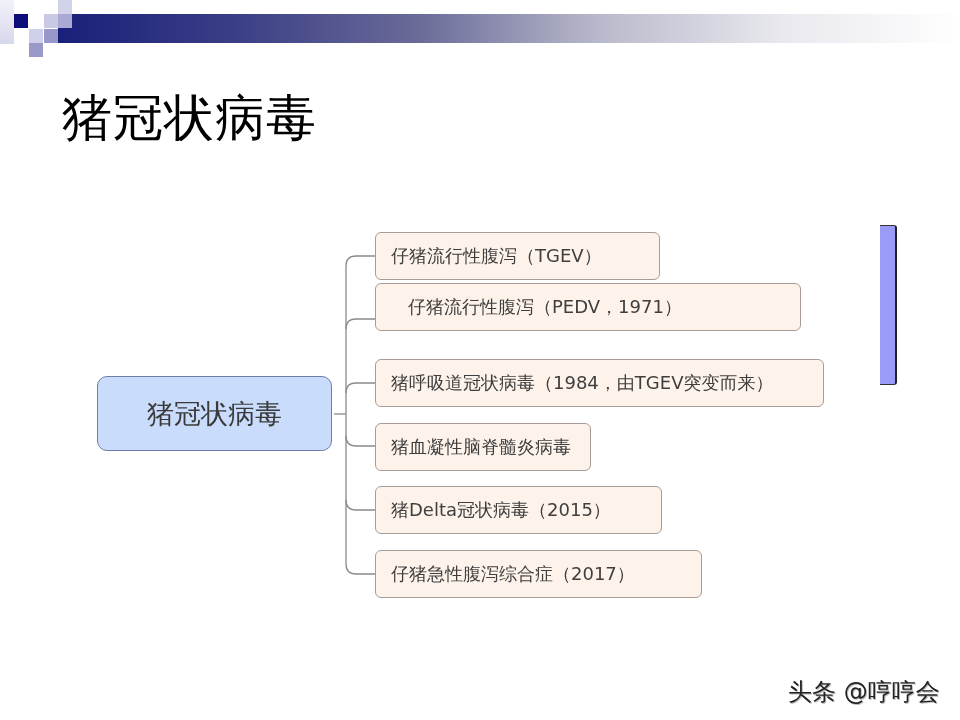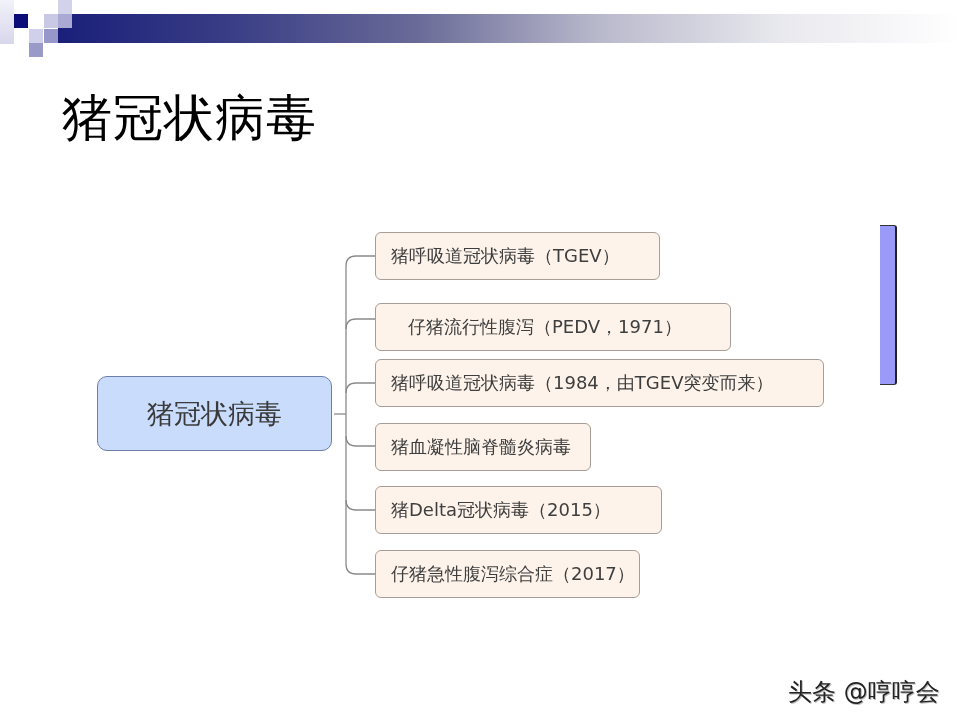--- a/index.html
+++ b/index.html
@@ -86,33 +86,33 @@
     <path d="M346 436 Q346 446 356 446 H375"></path>
     <path d="M346 500 Q346 510 356 510 H375"></path>
   </g>
 </svg>
 
 <div class="root-node">
   <span>猪冠状病毒</span>
 </div>
 
 <div class="child-node" style="top:232px;width:285px;">
-  <span>猪呼吸道冠状病毒（TGEV）</span>
+  <span>仔猪流行性腹泻（TGEV）</span>
 </div>
-<div class="child-node" style="top:303px;width:356px;padding-left:32px;">
+<div class="child-node" style="top:283px;width:426px;padding-left:32px;">
   <span>仔猪流行性腹泻（PEDV，1971）</span>
 </div>
 <div class="child-node" style="top:359px;width:449px;">
   <span>猪呼吸道冠状病毒（1984，由TGEV突变而来）</span>
 </div>
 <div class="child-node" style="top:423px;width:216px;">
   <span>猪血凝性脑脊髓炎病毒</span>
 </div>
 <div class="child-node" style="top:486px;width:287px;">
   <span>猪Delta冠状病毒（2015）</span>
 </div>
-<div class="child-node" style="top:550px;width:265px;">
+<div class="child-node" style="top:550px;width:327px;">
   <span>仔猪急性腹泻综合症（2017）</span>
 </div>
 
 <div class="side-bar"></div>
 
 <div class="watermark">头条 @哼哼会</div>
 
 </body></html>

